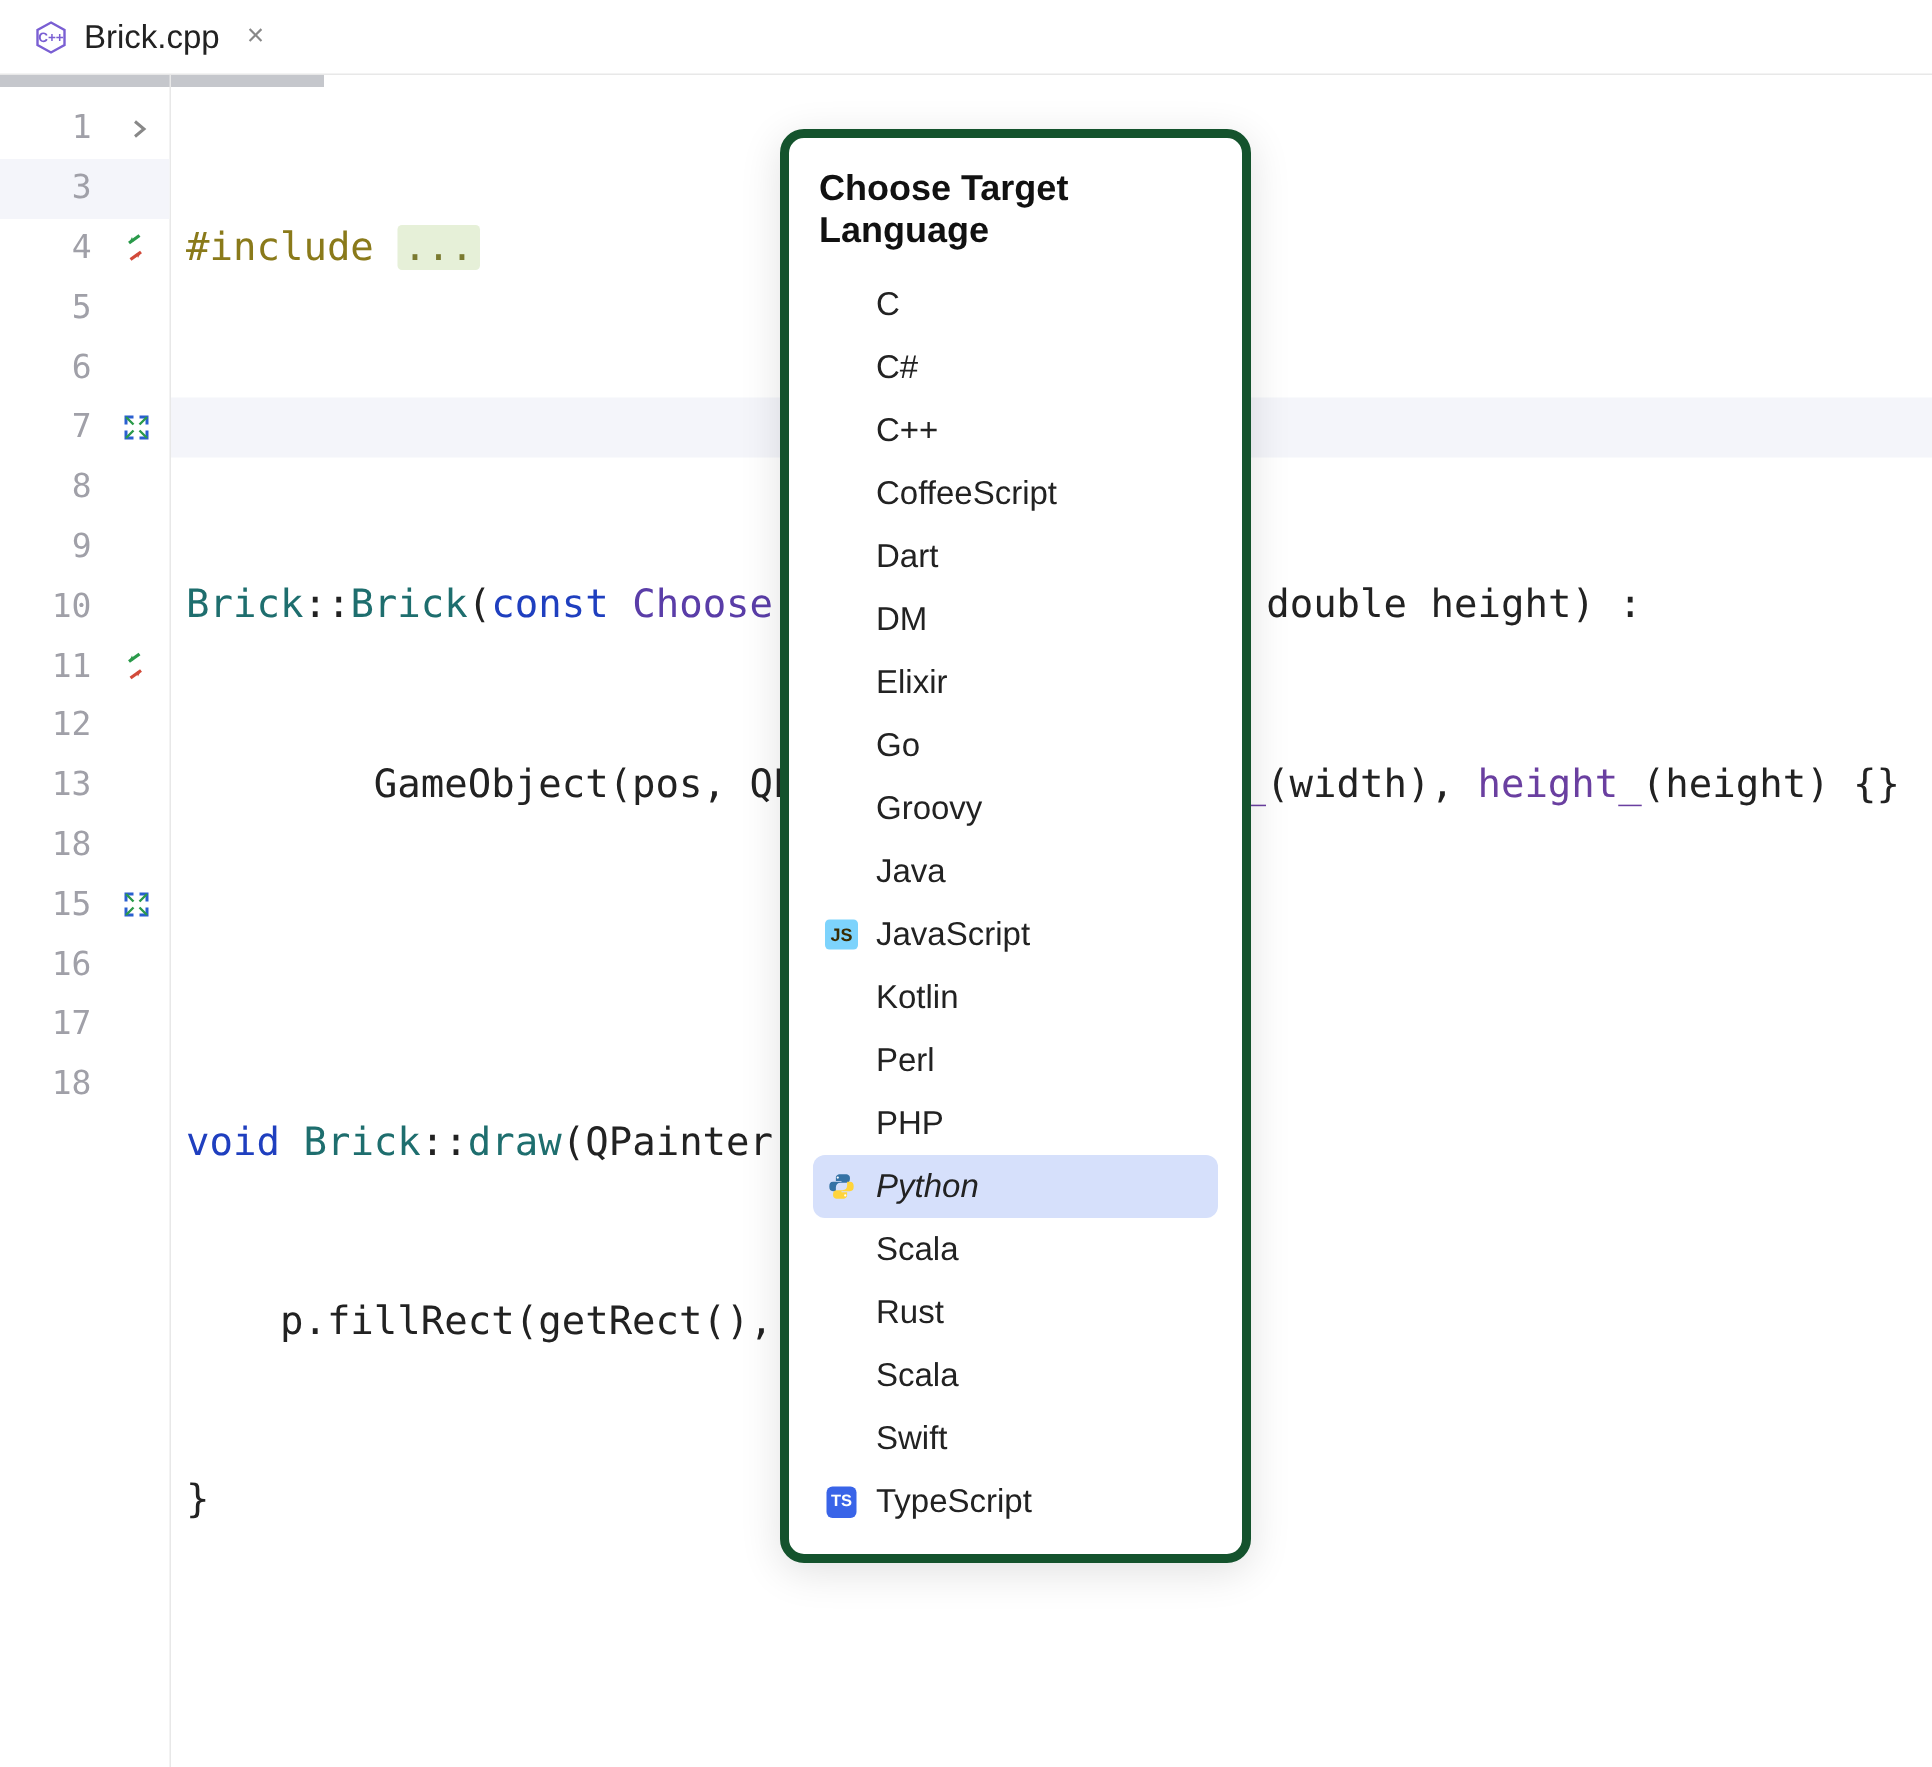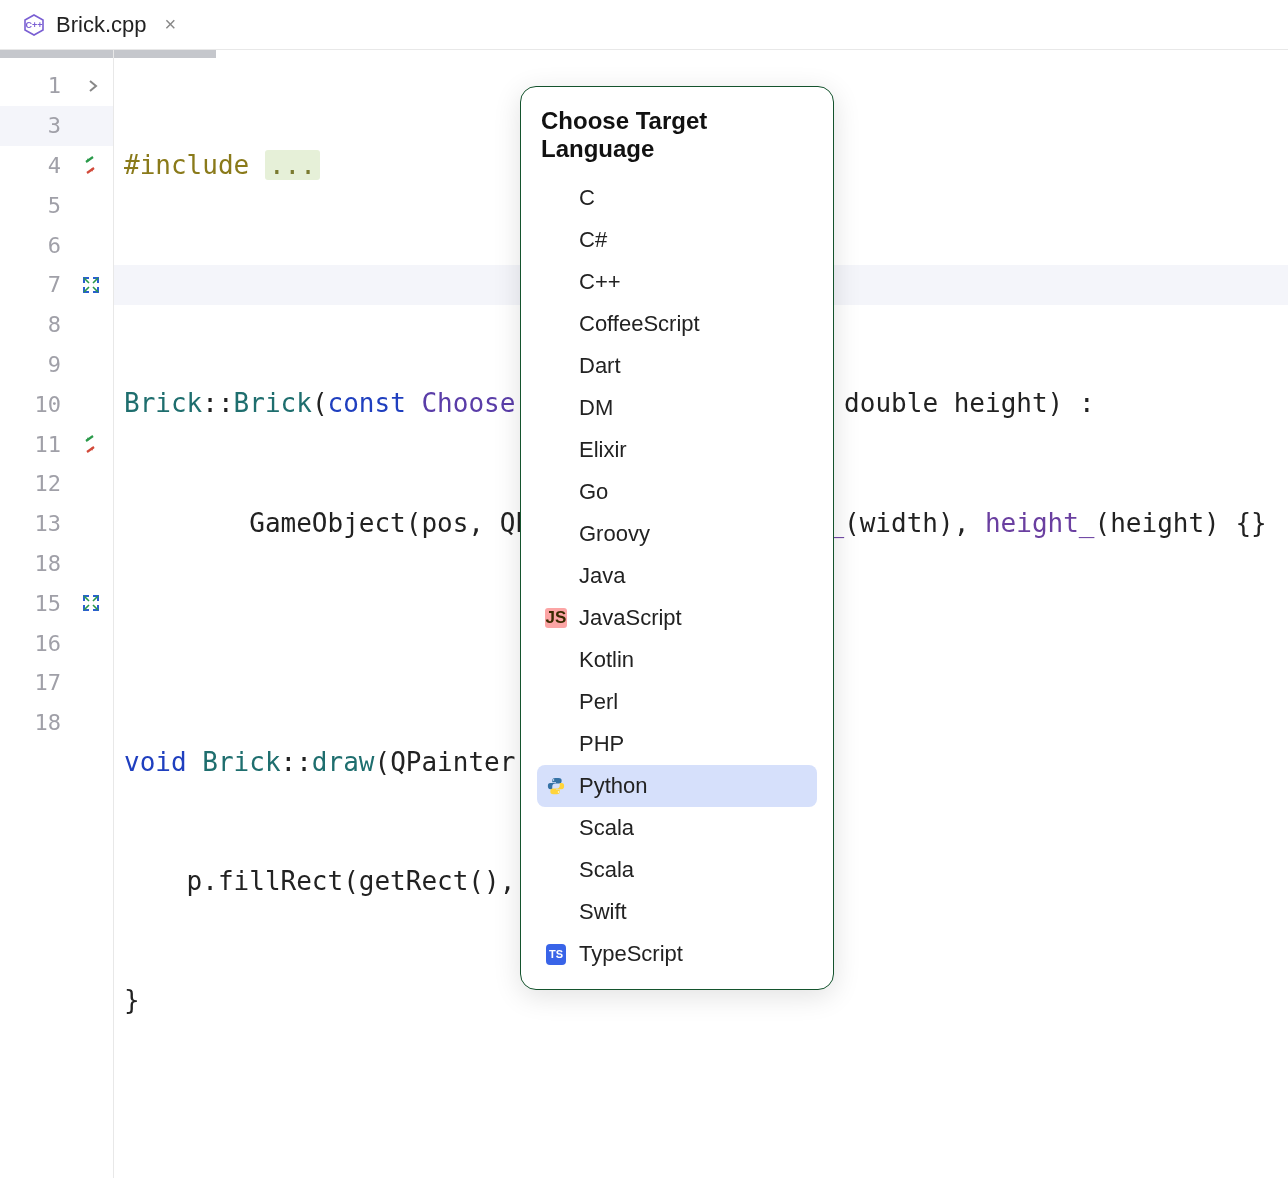--- a/index.html
+++ b/index.html
@@ -101,21 +101,21 @@
   .fn { color: #1e6e6e; }
   .mem { color: #6a3fa0; }
   .punct { color: #222; }
   .id { color: #222; }
   .popup {
     position: absolute;
     left: 520px;
     top: 86px;
     width: 314px;
     background: #fff;
-    border: 1px solid #14532d;
+    border: 6px solid #14532d;
     border-radius: 16px;
     box-shadow: 0 6px 28px rgba(0,0,0,0.12);
     padding: 14px 10px 14px 10px;
     z-index: 10;
   }
   .popup-title {
     font-weight: 700;
     font-size: 24px;
     padding: 6px 10px 14px 10px;
     color: #111;
@@ -140,25 +140,26 @@
   .lang-item .icon-ph {
     width: 22px;
     height: 22px;
     display: flex;
     align-items: center;
     justify-content: center;
     flex-shrink: 0;
   }
   .lang-item.selected {
     background: #d6e0fb;
+    font-style: italic;
   }
   .js-badge {
-    width: 40px; height: 20px; background: #fca5a5; border-radius: 3px;
+    width: 40px; height: 20px; background: #7dd3fc; border-radius: 3px;
     display:flex; align-items:center; justify-content:center;
-    font-size: 17px; font-weight:700; color:#3a2b00;
+    font-size: 12px; font-weight:700; color:#3a2b00;
   }
   .ts-badge {
     width: 20px; height: 21px; background: #3964e8; border-radius: 4px;
     display:flex; align-items:center; justify-content:center;
     font-size: 11px; font-weight:700; color:#fff;
   }
 </style>
 </head>
 <body>
 
@@ -357,20 +358,24 @@
           </svg>
         </span>
         <span>Python</span>
       </div>
       <div class="lang-item">
         <span class="icon-ph"></span>
         <span>Scala</span>
       </div>
       <div class="lang-item">
         <span class="icon-ph"></span>
+        <span>Rust</span>
+      </div>
+      <div class="lang-item">
+        <span class="icon-ph"></span>
         <span>Scala</span>
       </div>
       <div class="lang-item">
         <span class="icon-ph"></span>
         <span>Swift</span>
       </div>
       <div class="lang-item">
         <span class="icon-ph">
           <span class="ts-badge">TS</span>
         </span>

